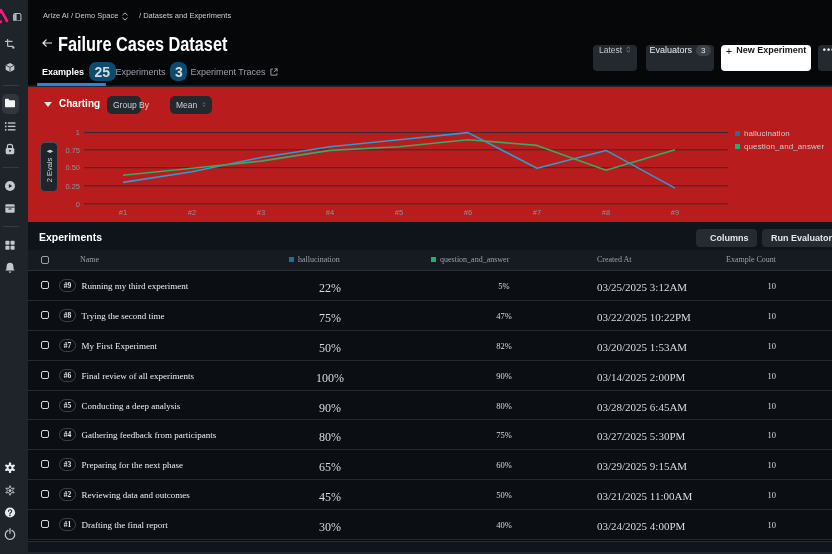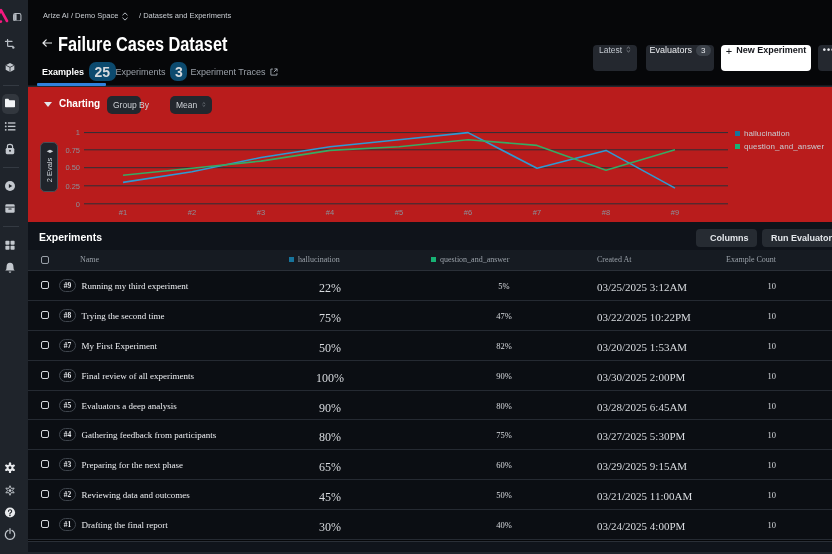--- a/index.html
+++ b/index.html
@@ -291,27 +291,27 @@
         <div class="p2">82%</div>
       <div class="dt">03/20/2025 1:53AM</div>
         <div class="ct">10</div>
       </div>
     <div class="row">
         <div class="cb" style="top:10px;"></div>
         <div class="pill">#6</div>
       <div class="nm">Final review of all experiments</div>
         <div class="p1">100%</div>
         <div class="p2">90%</div>
-      <div class="dt">03/30/2025 2:00PM</div>
+      <div class="dt">03/14/2025 2:00PM</div>
         <div class="ct">10</div>
       </div>
     <div class="row">
         <div class="cb" style="top:10px;"></div>
         <div class="pill">#5</div>
-      <div class="nm">Evaluators a deep analysis</div>
+      <div class="nm">Conducting a deep analysis</div>
         <div class="p1">90%</div>
         <div class="p2">80%</div>
       <div class="dt">03/28/2025 6:45AM</div>
         <div class="ct">10</div>
       </div>
     <div class="row">
         <div class="cb" style="top:10px;"></div>
         <div class="pill">#4</div>
       <div class="nm">Gathering feedback from participants</div>
         <div class="p1">80%</div>

